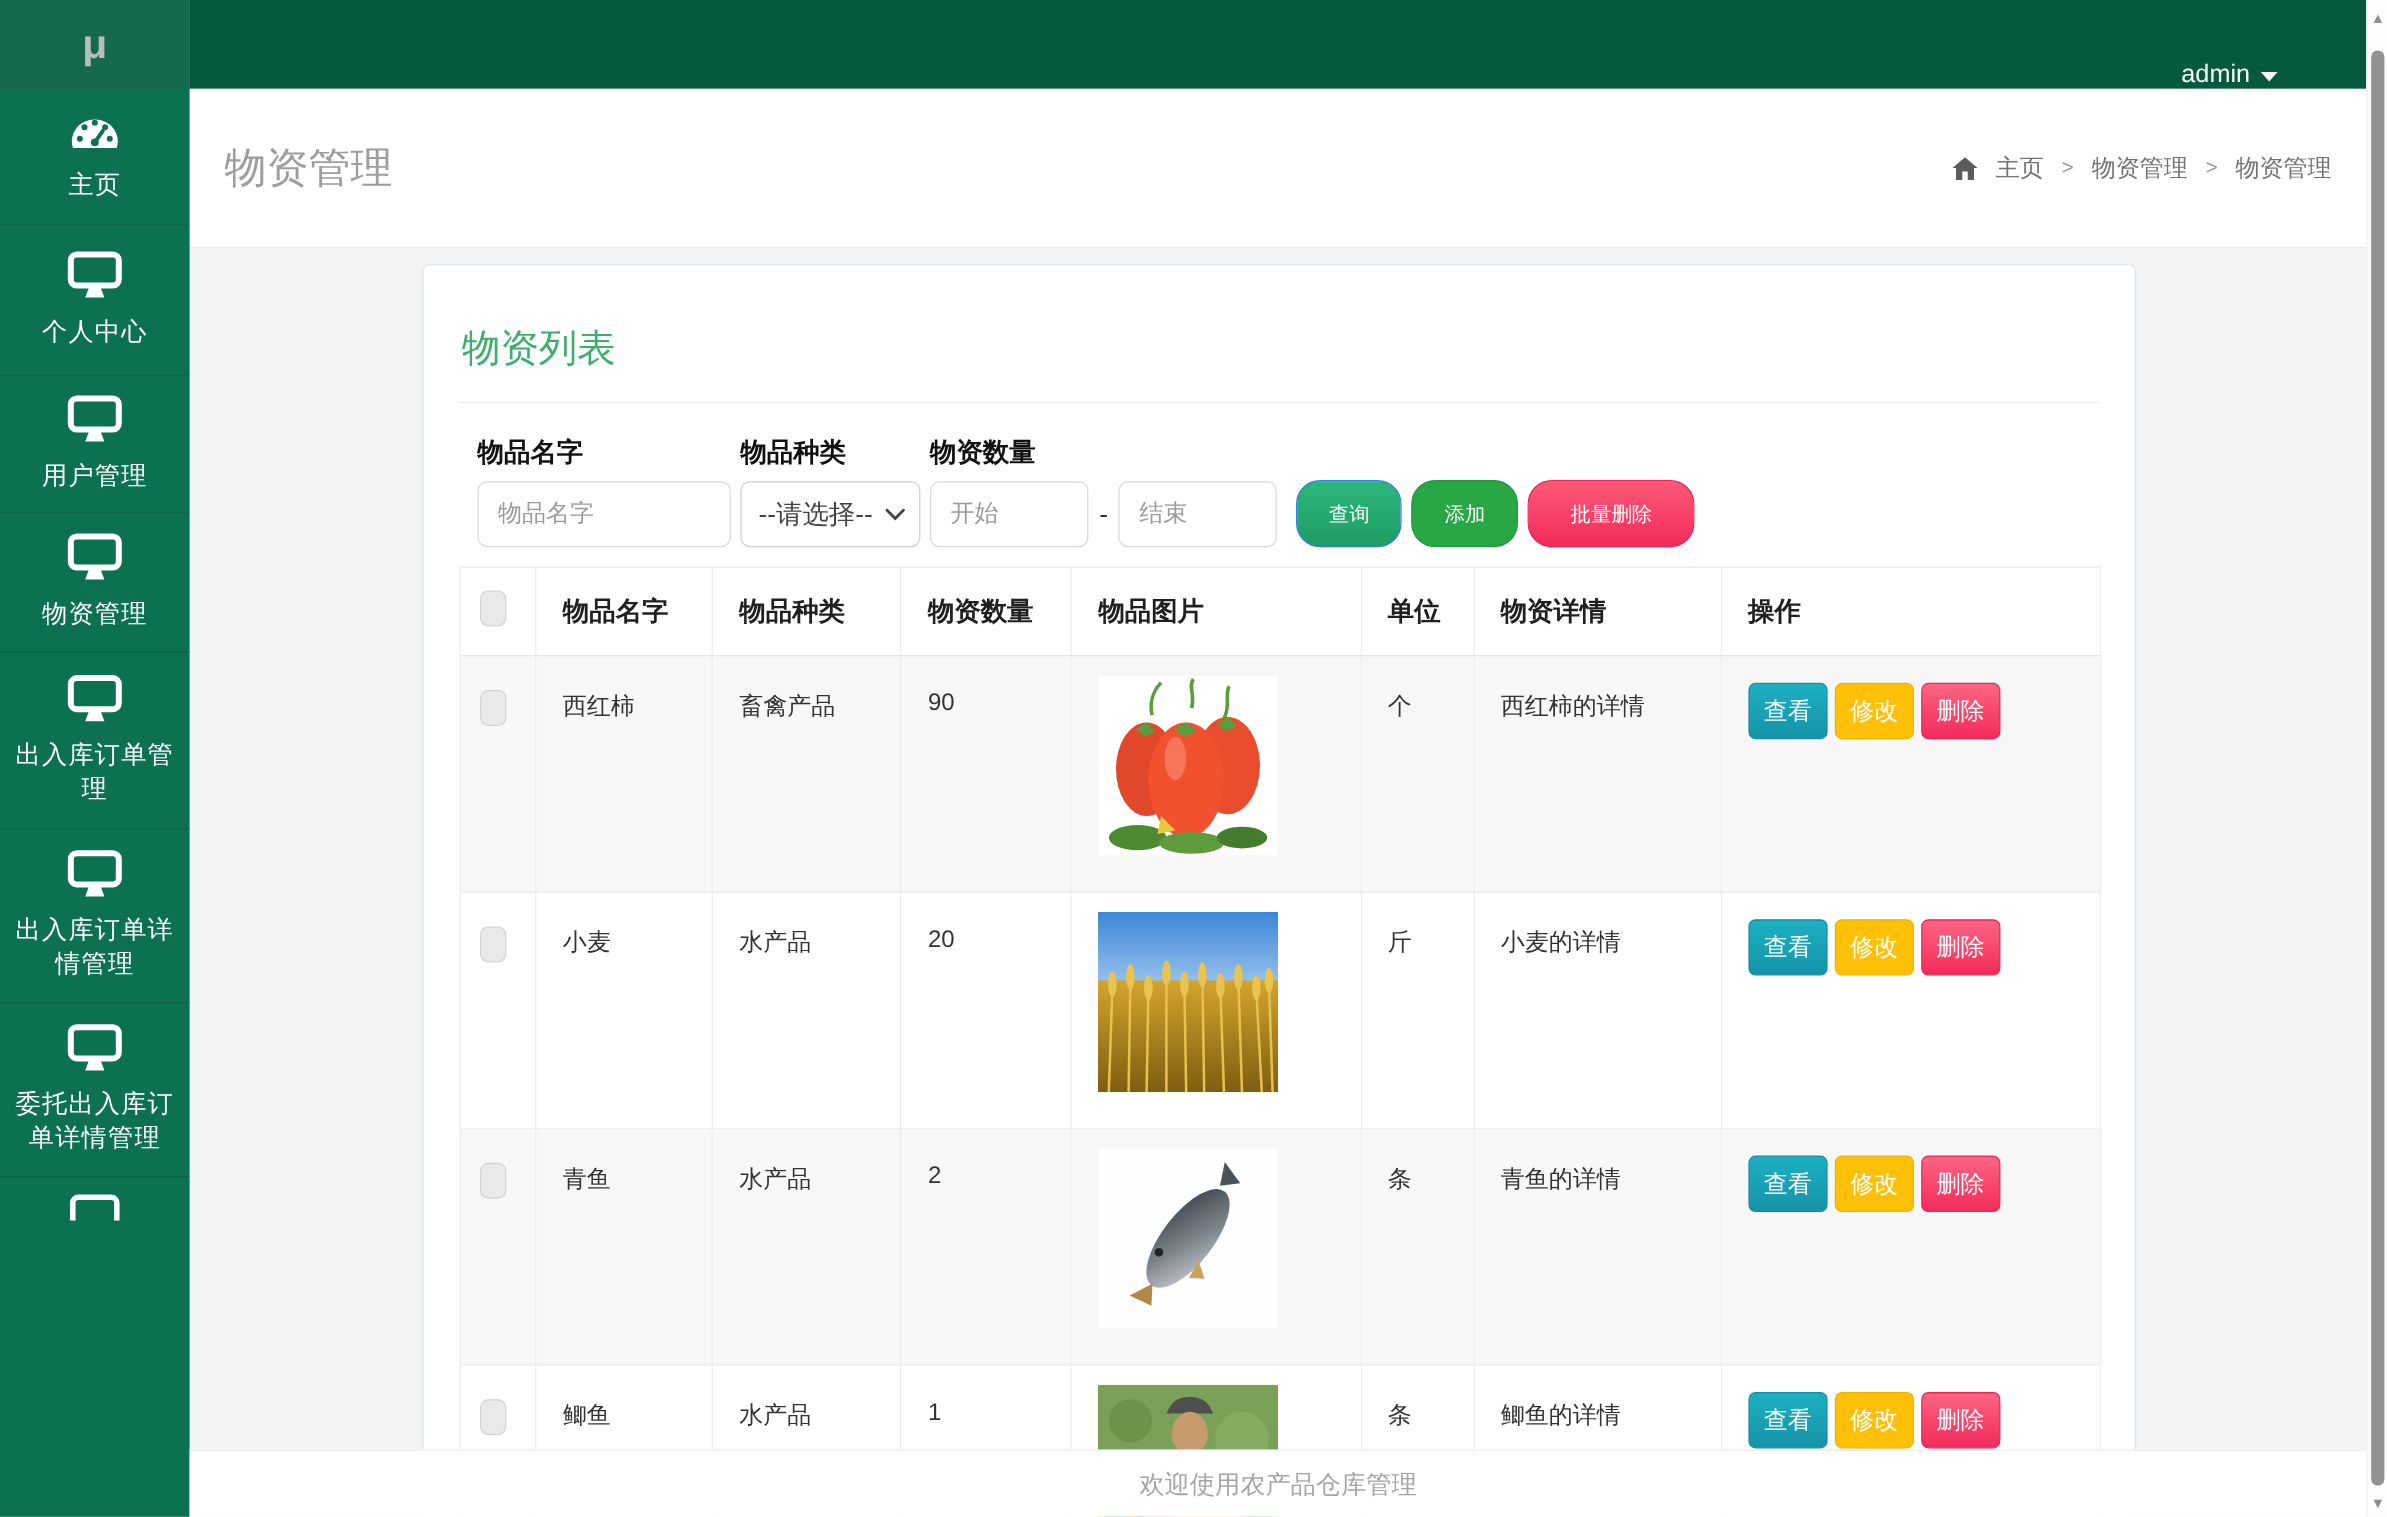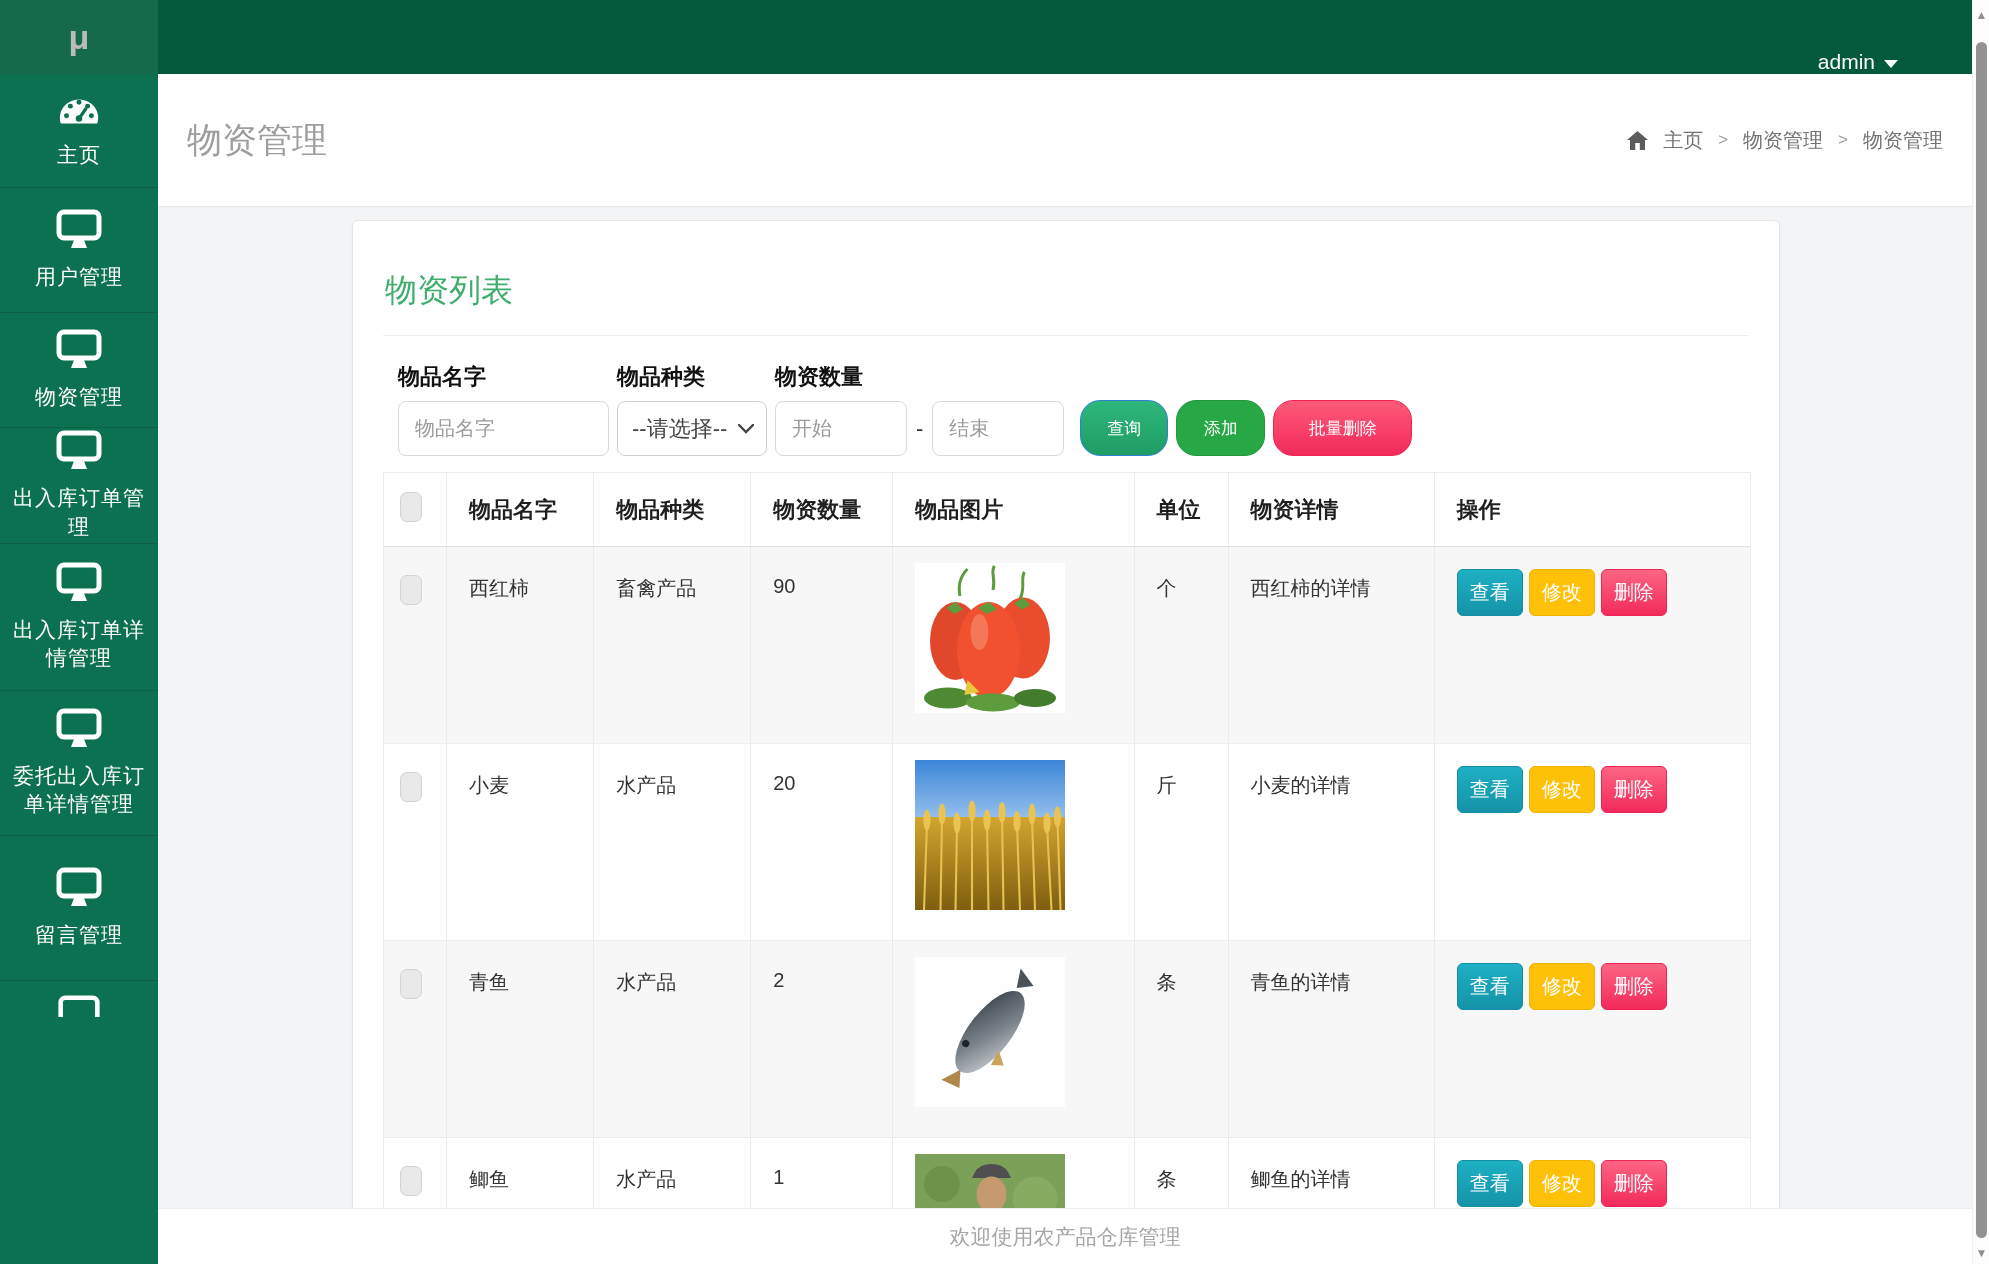--- a/index.html
+++ b/index.html
@@ -141,20 +141,27 @@
         <line x1="24" y1="28" x2="31" y2="18" stroke="#0c7150" stroke-width="3.4" stroke-linecap="round"></line>
         <circle cx="24" cy="28" r="3.4" fill="#0c7150"></circle>
       </svg>
       <span class="nav-label">主页</span>
     </li>
     <li class="nav-item">
       <svg class="icon-svg" width="46" height="40" viewBox="0 0 46 40">
         <rect x="3" y="3" width="40" height="26" rx="5" fill="none" stroke="#fff" stroke-width="5"></rect>
         <path d="M18 31 L28 31 L31 39 L15 39 Z" fill="#fff"></path>
       </svg>
+      <span class="nav-label">个人中心</span>
+    </li>
+    <li class="nav-item">
+      <svg class="icon-svg" width="46" height="40" viewBox="0 0 46 40">
+        <rect x="3" y="3" width="40" height="26" rx="5" fill="none" stroke="#fff" stroke-width="5"></rect>
+        <path d="M18 31 L28 31 L31 39 L15 39 Z" fill="#fff"></path>
+      </svg>
       <span class="nav-label">用户管理</span>
     </li>
     <li class="nav-item">
       <svg class="icon-svg" width="46" height="40" viewBox="0 0 46 40">
         <rect x="3" y="3" width="40" height="26" rx="5" fill="none" stroke="#fff" stroke-width="5"></rect>
         <path d="M18 31 L28 31 L31 39 L15 39 Z" fill="#fff"></path>
       </svg>
       <span class="nav-label">物资管理</span>
     </li>
     <li class="nav-item">
@@ -170,27 +177,20 @@
         <path d="M18 31 L28 31 L31 39 L15 39 Z" fill="#fff"></path>
       </svg>
       <span class="nav-label">出入库订单详情管理</span>
     </li>
     <li class="nav-item">
       <svg class="icon-svg" width="46" height="40" viewBox="0 0 46 40">
         <rect x="3" y="3" width="40" height="26" rx="5" fill="none" stroke="#fff" stroke-width="5"></rect>
         <path d="M18 31 L28 31 L31 39 L15 39 Z" fill="#fff"></path>
       </svg>
       <span class="nav-label">委托出入库订单详情管理</span>
-    </li>
-    <li class="nav-item">
-      <svg class="icon-svg" width="46" height="40" viewBox="0 0 46 40">
-        <rect x="3" y="3" width="40" height="26" rx="5" fill="none" stroke="#fff" stroke-width="5"></rect>
-        <path d="M18 31 L28 31 L31 39 L15 39 Z" fill="#fff"></path>
-      </svg>
-      <span class="nav-label">留言管理</span>
     </li>
     <li class="nav-item partial">
       <svg class="icon-svg" width="46" height="24" viewBox="0 0 46 24">
         <rect x="3" y="3" width="40" height="26" rx="5" fill="none" stroke="#fff" stroke-width="5"></rect>
       </svg>
     </li>
   </ul>
 </div>
 
 <div class="page-header">

